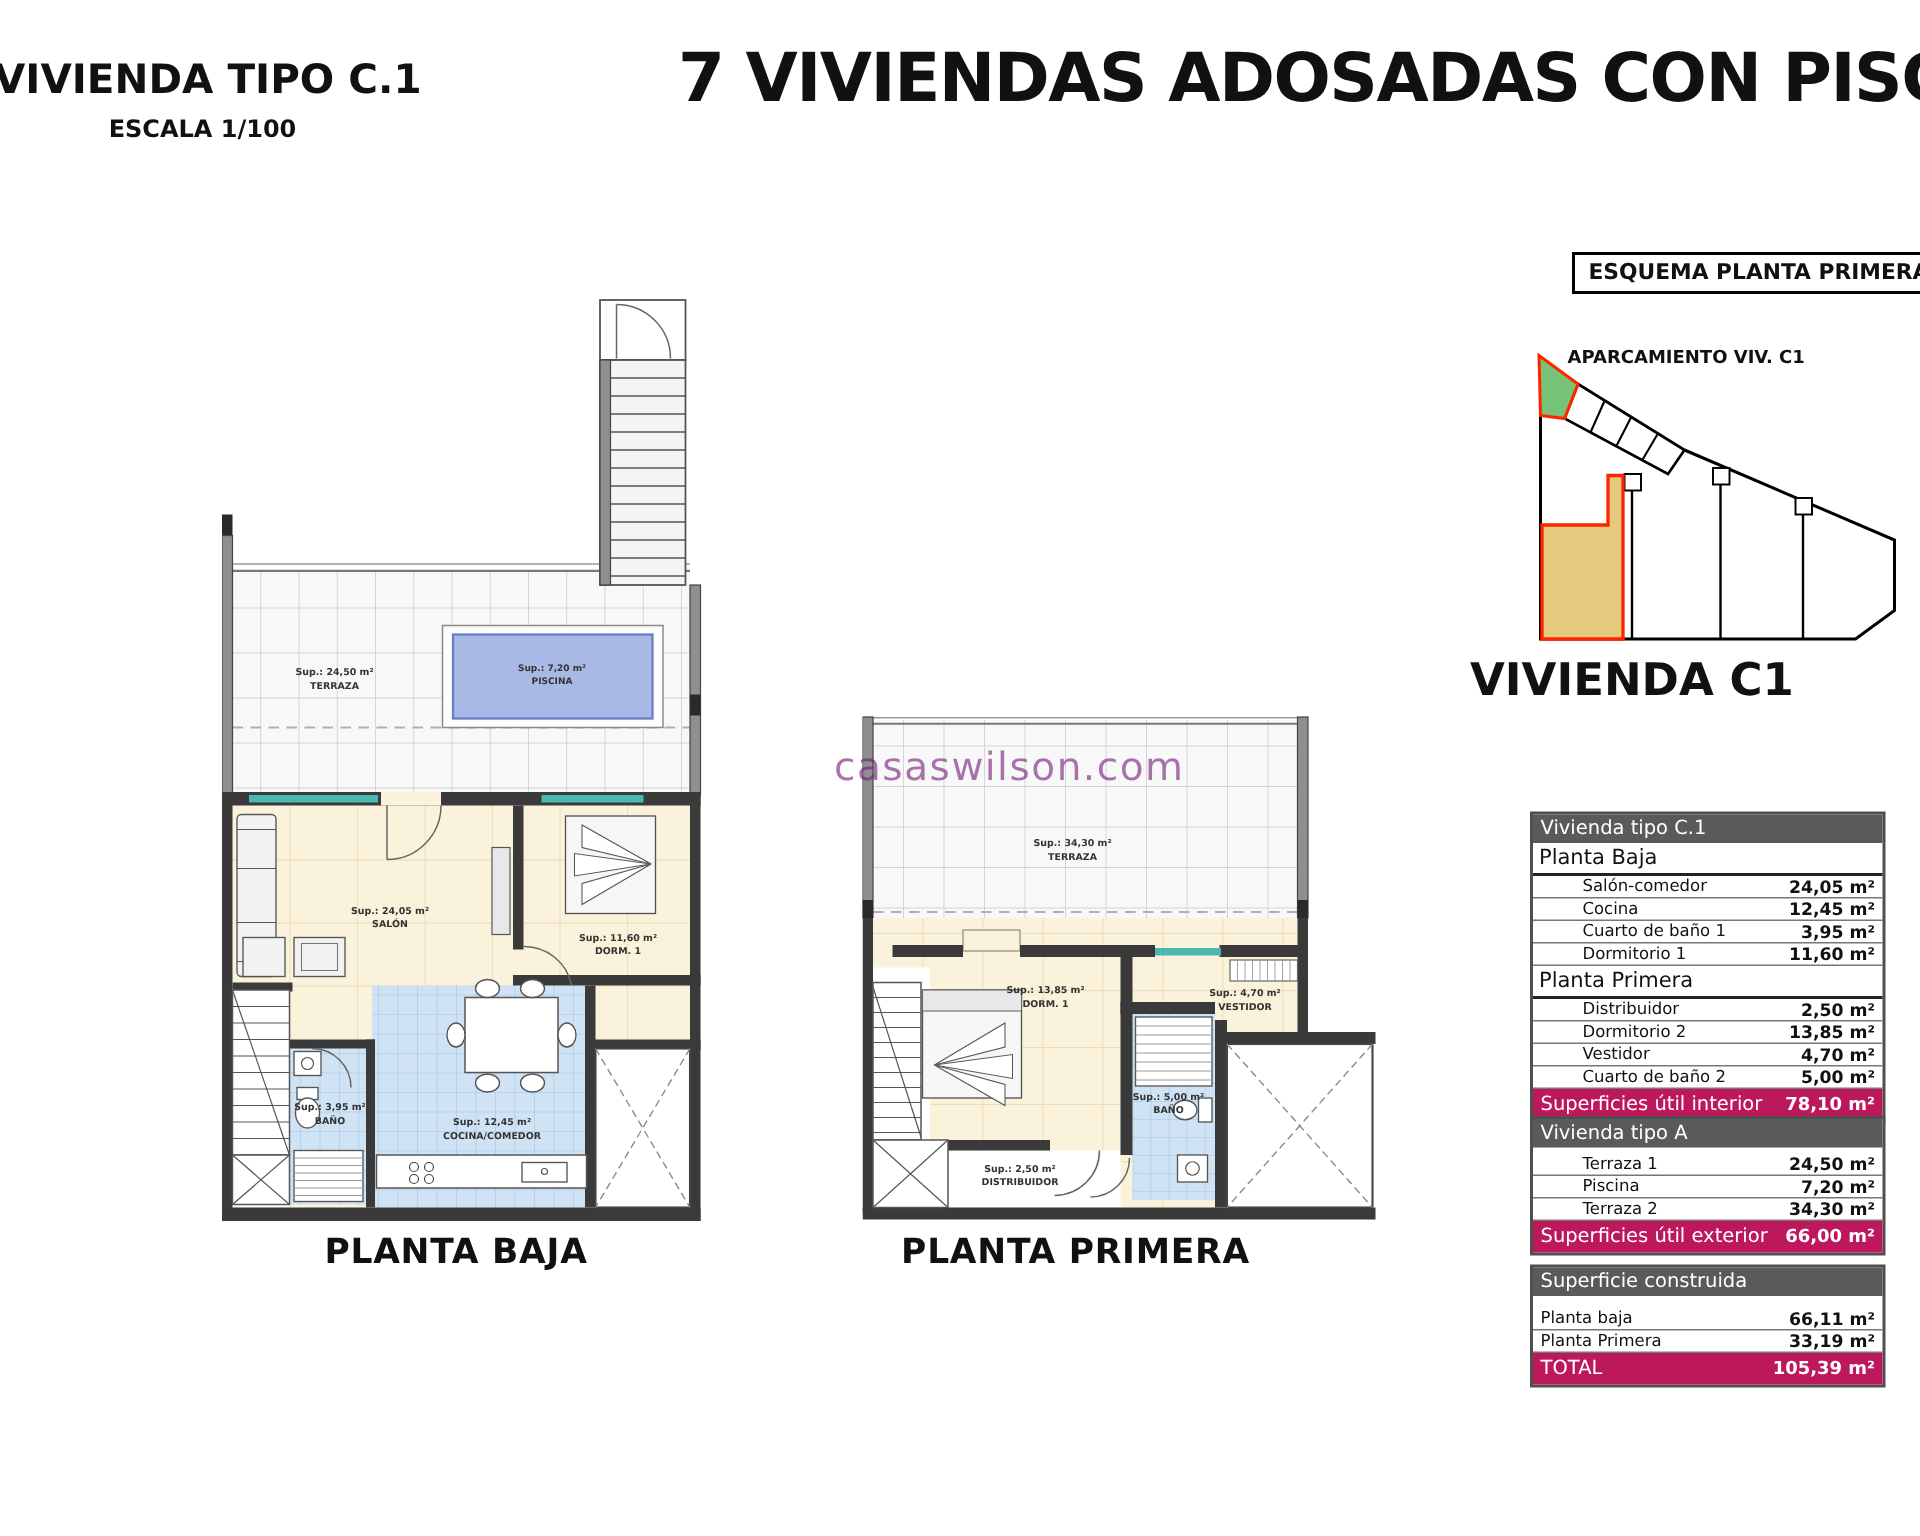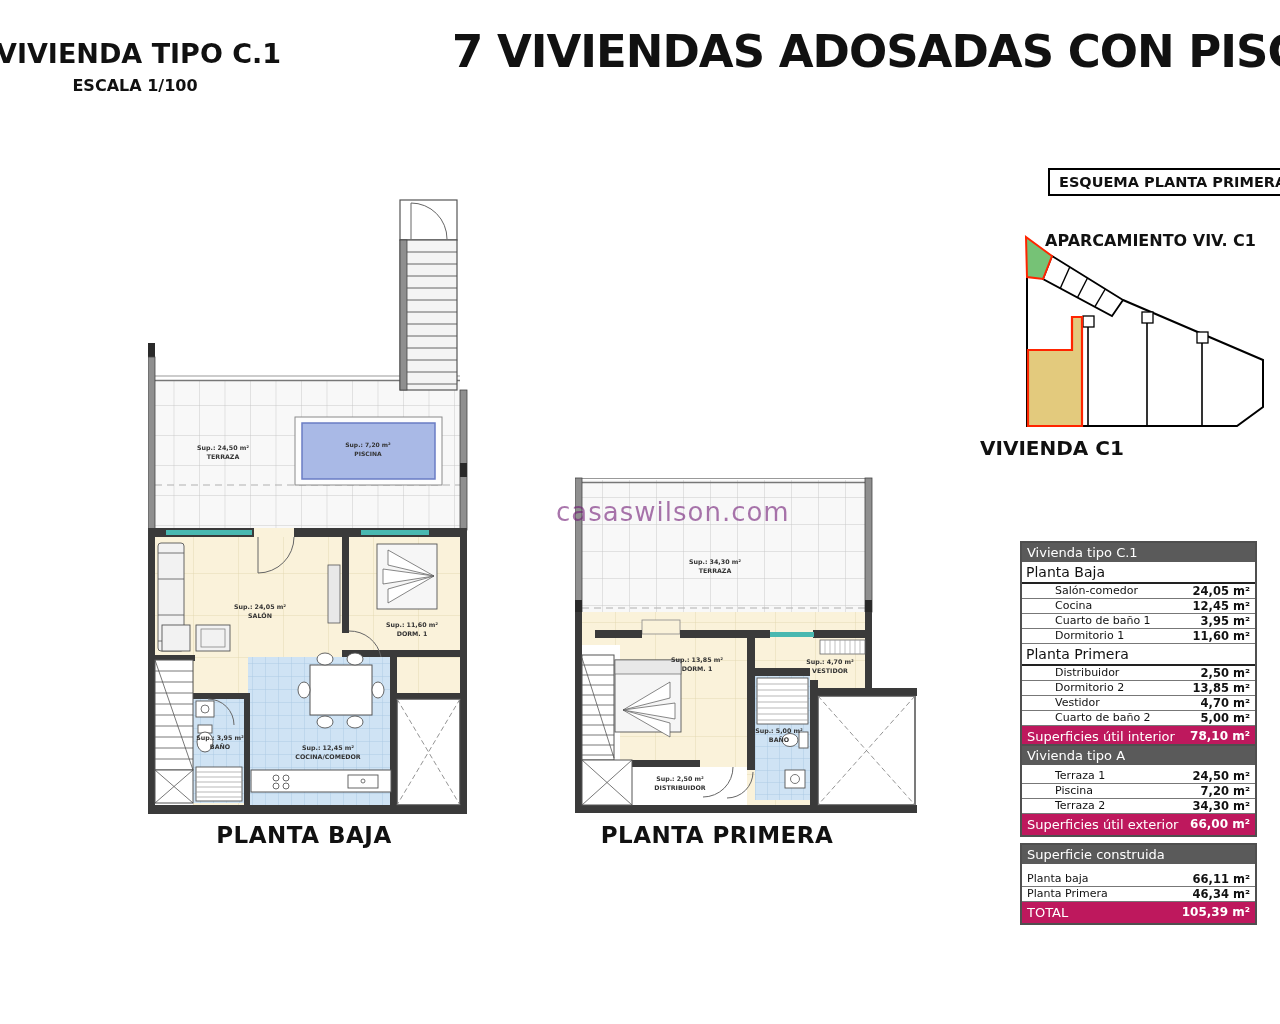--- a/index.html
+++ b/index.html
@@ -8,22 +8,22 @@
   .abs{position:absolute;}
   .plan-type{left:-4px;top:38px;font-size:27px;font-weight:700;white-space:nowrap;}
   .scale{left:-4px;top:76px;width:278px;text-align:center;font-size:16px;font-weight:700;}
   .main-title{left:452px;top:25px;font-size:45px;font-weight:700;white-space:nowrap;letter-spacing:-1px;}
   .watermark{left:556px;top:497px;font-size:26px;color:#701a75;opacity:.6;letter-spacing:1px;z-index:5;}
   .caption{top:822px;width:280px;text-align:center;font-size:23px;font-weight:700;letter-spacing:.5px;}
   .cap-baja{left:164px;}
   .cap-primera{left:577px;}
   .schema-title{left:1048px;top:168px;border:2px solid #000;padding:4px 9px;
         font-size:14.5px;font-weight:700;white-space:nowrap;}
-  .parking-label{left:1045px;top:231px;font-size:16px;font-weight:700;white-space:nowrap;}
-  .unit-label{left:980px;top:436px;font-size:20px;font-weight:700;white-space:nowrap;}
+  .parking-label{left:1045px;top:231px;font-size:12px;font-weight:700;white-space:nowrap;}
+  .unit-label{left:980px;top:436px;font-size:30px;font-weight:700;white-space:nowrap;}
   .plan-svg{position:absolute;}
   .tbl{position:absolute;left:1020px;width:233px;background:#fff;border:2px solid #4f4f4f;}
   .t1{top:541px;} .t2{top:744px;} .t3{top:843px;}
   .tbl-hdr{background:#5a5a5a;color:#fff;font-size:13px;line-height:17px;padding:1px 5px;}
   .tbl-sec{font-size:14px;line-height:20px;padding:0 4px;border-bottom:2px solid #222;}
   .tbl-row{display:flex;justify-content:space-between;align-items:flex-end;
            font-size:11px;line-height:14px;border-bottom:1px solid #777;padding:0 5px;}
   .tbl-row.ind{padding-left:33px;}
   .lbl{white-space:nowrap;text-align:center;}
   .val{font-weight:700;font-size:11.5px;white-space:nowrap;}
@@ -384,21 +384,21 @@
 
   <div class="tbl t3">
     <div class="tbl-hdr">Superficie construida</div>
     <div class="sp8"></div>
     <div class="tbl-row">
       <span class="lbl">Planta baja</span>
       <span class="val">66,11 m²</span>
     </div>
     <div class="tbl-row">
       <span class="lbl">Planta Primera</span>
-      <span class="val">46,34 m²</span>
+      <span class="val">33,19 m²</span>
     </div>
     <div class="tbl-ftr">
       <span class="flbl">TOTAL</span>
       <span class="fval">105,39 m²</span>
     </div>
   </div>
 
 </div>
 
 </body></html>

